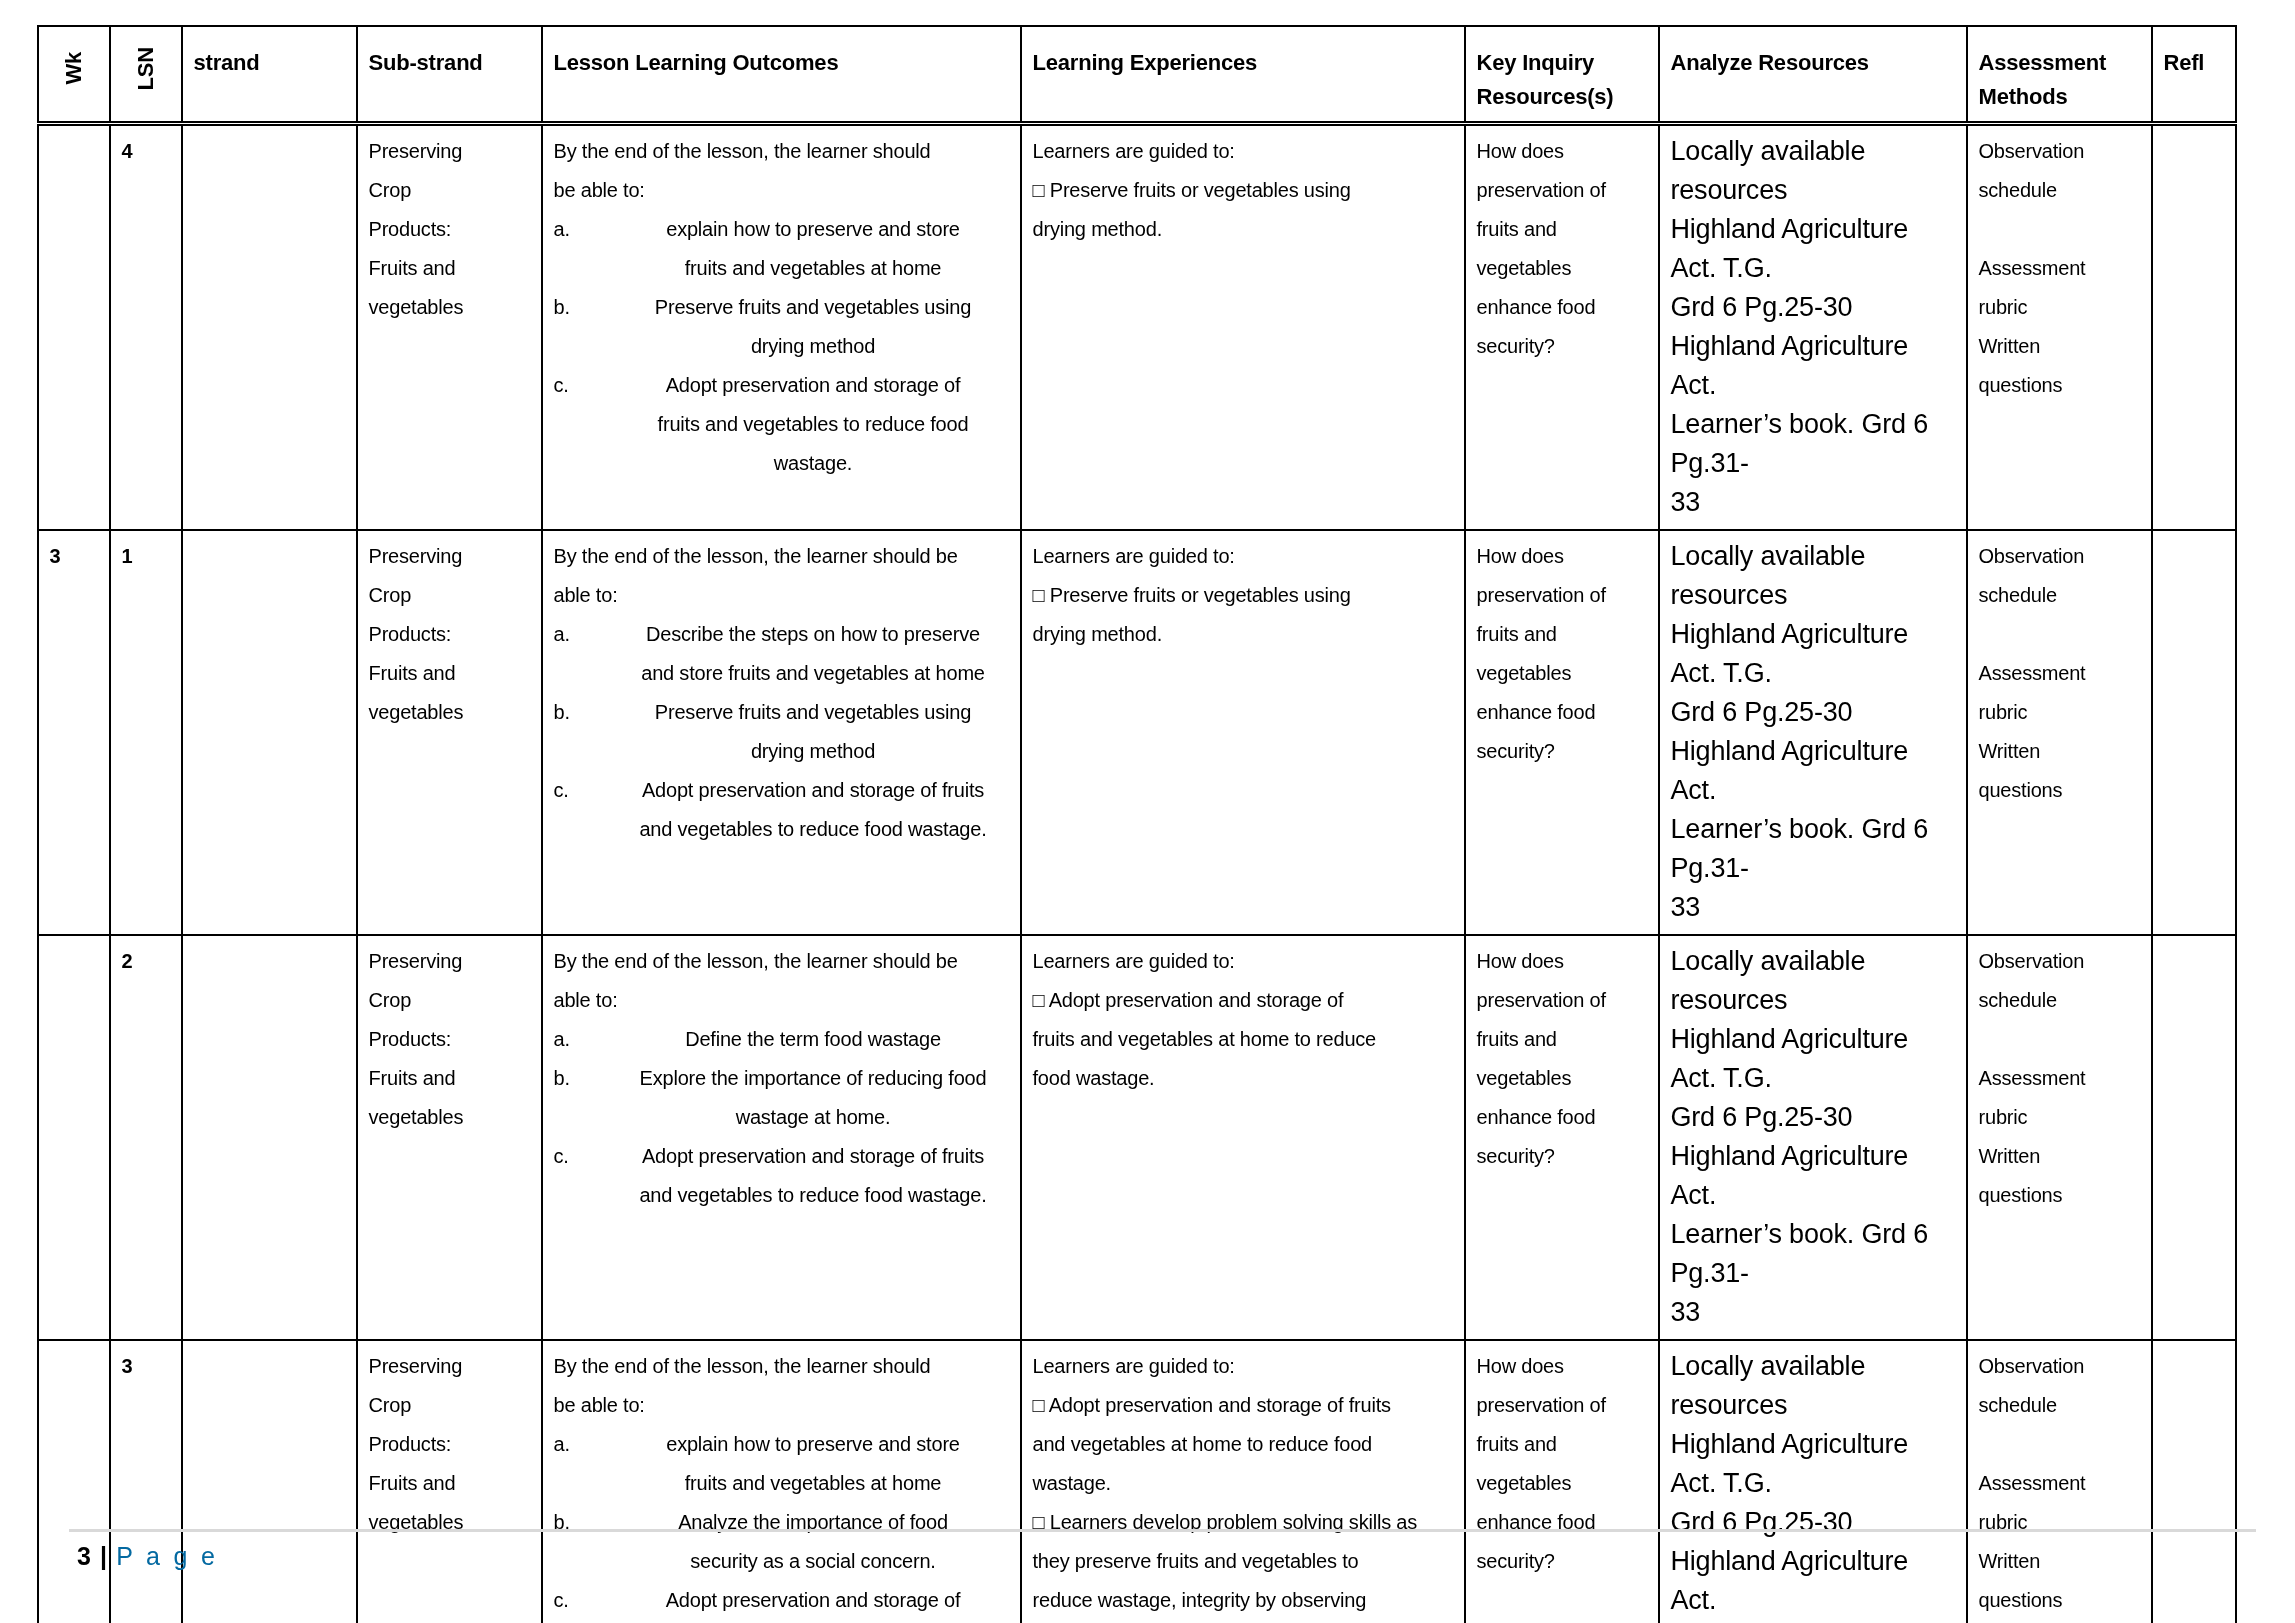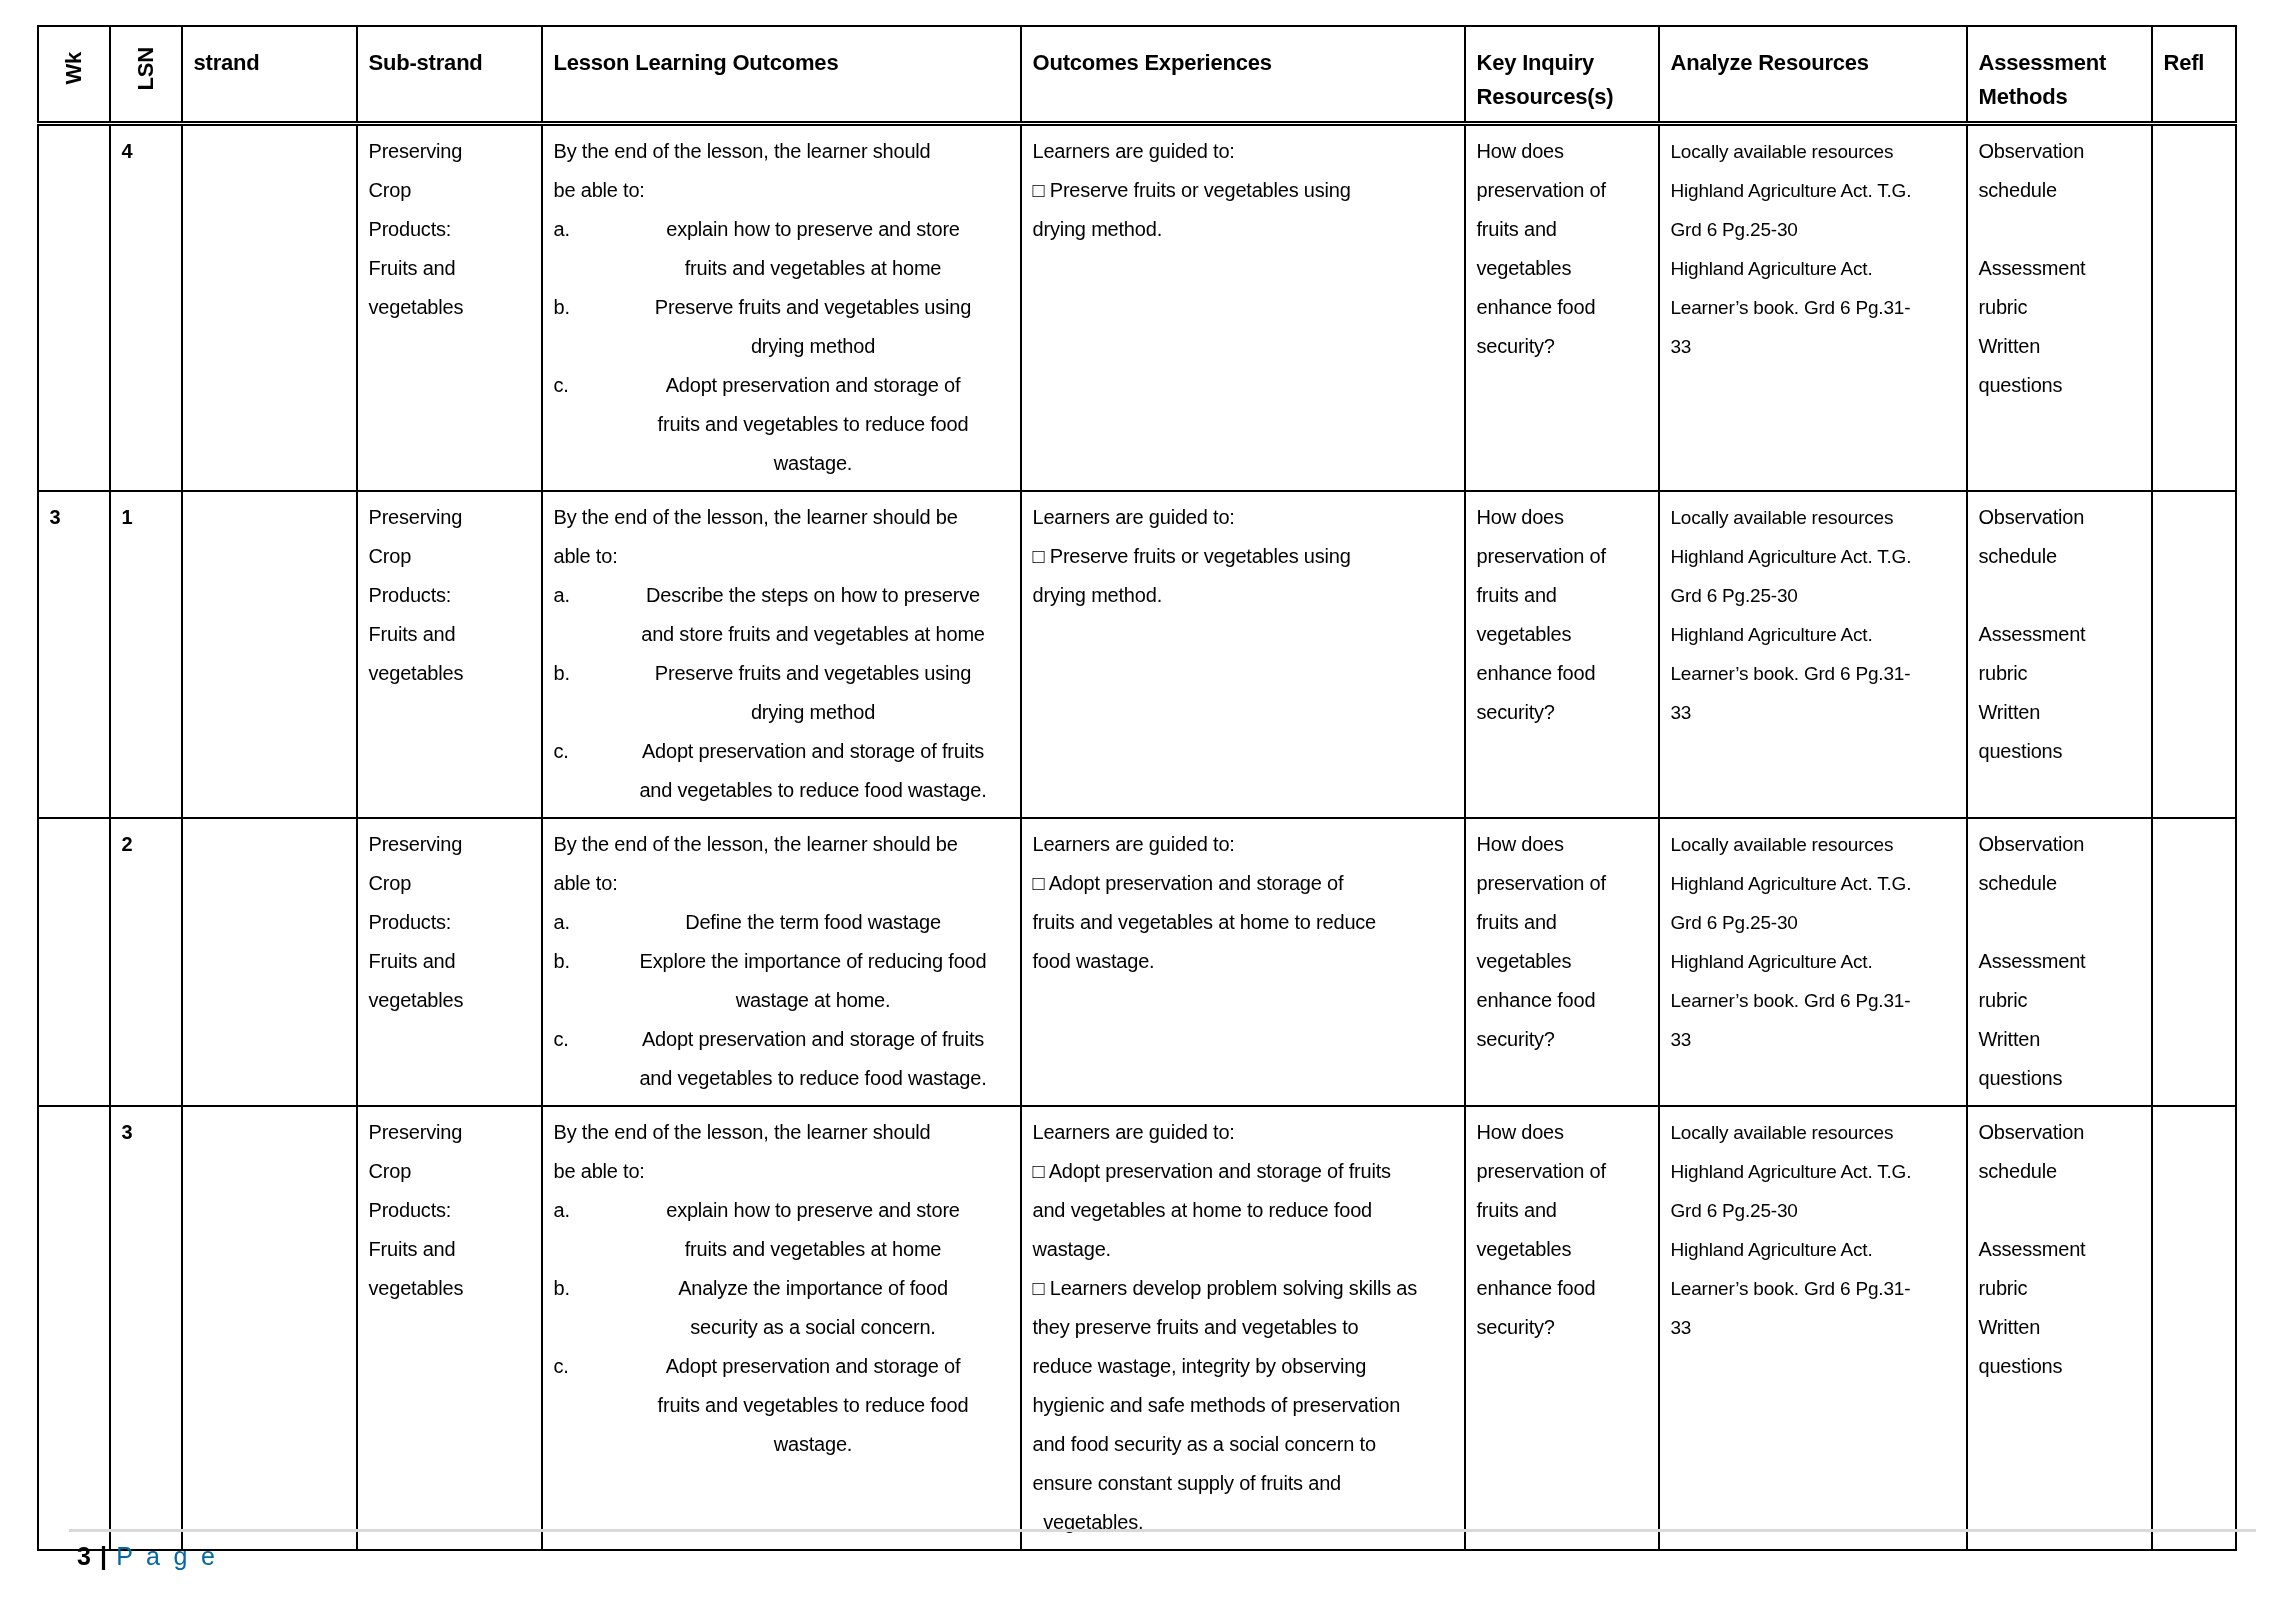--- a/index.html
+++ b/index.html
@@ -27,21 +27,21 @@
   .sow thead th.vth { vertical-align:middle; text-align:center; padding:2.6px; }
   .vert-text {
     display:inline-block; writing-mode:vertical-rl; transform:rotate(180deg);
     font-weight:bold; font-size:22px; line-height:1;
   }
   tr.r1 { height:353px; } tr.r2 { height:317px; }
   tr.r3 { height:287px; } tr.r4 { height:388px; }
 
   .pre { white-space:pre-line; }
   td.num { font-weight:bold; }
-  td.res { font-size:19px; }
+  td.res { font-size:27px; }
   .exp-small { font-size:19px; line-height:35px; }
 
   .oitem { display:flex; align-items:flex-start; }
   .omark { flex:0 0 63px; }
   .otext { flex:1 1 auto; white-space:pre-line;text-align:center; }
 
   .footer-line {
     position:absolute; left:69px; right:39px; top:1529px; height:2.6px;
     background:#d9d9d9;
   }
@@ -68,21 +68,21 @@
         <col style="width:185px">
       <col style="width:84px">
     </colgroup>
     <thead>
       <tr>
         <th class="vth"><span class="vert-text">Wk</span></th>
         <th class="vth"><span class="vert-text">LSN</span></th>
         <th>strand</th>
         <th>Sub-strand</th>
         <th>Lesson Learning Outcomes</th>
-        <th>Outcomes Experiences</th>
+        <th>Learning Experiences</th>
         <th>Key Inquiry
 Resources(s)</th>
         <th>Analyze Resources</th>
         <th>Assessment
 Methods</th>
         <th>Refl</th>
       </tr>
     </thead>
     <tbody>
 

